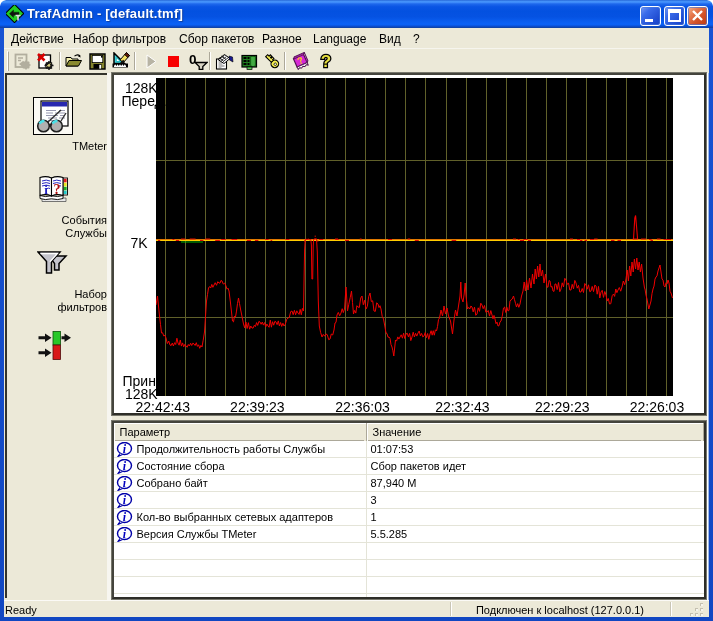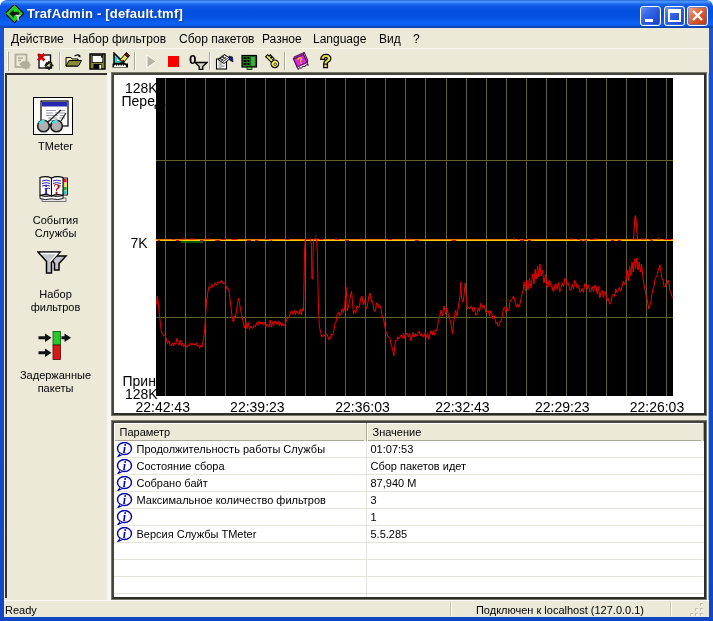--- a/index.html
+++ b/index.html
@@ -14,21 +14,21 @@
 .bclose{background:linear-gradient(135deg,#f2b28e 0%,#e77b50 30%,#d2532a 60%,#bf3a10 100%)}
 
 .brd{background:linear-gradient(180deg,#1853d3,#1147c2)}
 
 #menubar{left:4px;top:28px;width:705px;height:20px;background:#ece9d8;font-size:12px}
 #menubar span{position:absolute;top:4px}
 #toolbar{left:4px;top:48px;width:705px;height:25px;background:#ece9d8;border-top:1px solid #f6f5ee}
 #content{left:4px;top:73px;width:703px;height:527px;background:#ece9d8}
 
 #sidebar{left:0px;top:0px;width:103px;height:527px;background:#ece9d8;font-size:11px}
-.sblabel{position:absolute;width:103px;text-align:center;color:#000;line-height:13px}
+.sblabel{position:absolute;width:103px;text-align:right;color:#000;line-height:13px}
 
 .panel{position:absolute;background:#fff;border:2px solid #33332c;border-color:#44443c #2e2e28 #2e2e28 #44443c;box-shadow:0 0 0 1px #77776c}
 #chartpanel{left:107.5px;top:0px;width:594px;height:341.5px}
 #tablepanel{left:107.5px;top:347.5px;width:594px;height:178.5px}
 #plot{position:absolute;left:42.5px;top:3px;width:517px;height:318px;background:#000}
 .clab{position:absolute;font-size:14px;color:#000;white-space:nowrap}
 
 #thead{position:absolute;left:0;top:0;width:590px;height:18px;background:#ece9d8;font-size:11px}
 .hcell{position:absolute;top:0;height:18px;border-right:1px solid #aca899;box-shadow:inset 1px 1px 0 #fff,inset -2px 0 0 #ece9d8,inset 0 -1px 0 #aca899;padding:3px 0 0 6px}
 .trow{position:absolute;left:0;width:590px;height:17px;font-size:11px;border-bottom:1px solid #e4e4d8}
@@ -209,21 +209,20 @@
 <div class="sblabel" style="top:215px">Набор<br>фильтров</div>
 <svg class="abs" style="left:34px;top:258px" width="34" height="29" viewBox="0 0 34 29">
  <rect x="15" y="0.5" width="7.5" height="13.5" fill="#28c828" stroke="#0a500a" stroke-width=".8"></rect>
  <rect x="15" y="14" width="7.5" height="14.5" fill="#d81818" stroke="#500a0a" stroke-width=".8"></rect>
  <g fill="#111">
   <path d="M0.5 5.3 h6.5 v-2.8 l6.5 4.3 -6.5 4.3 v-2.8 h-6.5 z"></path>
   <path d="M23.5 5.3 h3 v-2.8 l6.5 4.3 -6.5 4.3 v-2.8 h-3 z"></path>
   <path d="M0.5 20.3 h6.5 v-2.8 l6.5 4.3 -6.5 4.3 v-2.8 h-6.5 z"></path>
  </g>
 </svg>
-<div class="sblabel" style="top:296px">Задержанные<br>пакеты</div>
 </div>
   <div class="abs" style="left:103px;top:0;width:4.5px;height:527px;background:#f7f6f0"></div>
   <div class="abs" style="left:1px;top:0px;width:102px;height:1.5px;background:#33332c"></div>
   <div class="abs" style="left:1px;top:0px;width:1.5px;height:524.5px;background:#33332c"></div>
   <div id="chartpanel" class="panel">
     <div id="plot">
           <svg width="517" height="318" viewBox="156 78 517 318" style="position:absolute;left:0;top:0" shape-rendering="crispEdges">
 <path d="M165.4 78V396M185.4 78V396M205.5 78V396M225.5 78V396M245.6 78V396M265.6 78V396M285.6 78V396M305.7 78V396M325.7 78V396M345.8 78V396M365.8 78V396M385.8 78V396M405.9 78V396M425.9 78V396M446.0 78V396M466.0 78V396M486.0 78V396M506.1 78V396M526.1 78V396M546.2 78V396M566.2 78V396M586.2 78V396M606.3 78V396M626.3 78V396M646.4 78V396M666.4 78V396" stroke="#60602a" stroke-width="1" fill="none"></path>
 <path d="M 156 160.5H672.5M 156 317.5H672.5" stroke="#60602a" stroke-width="1" fill="none"></path>
 <rect x="156" y="239" width="516.5" height="1" fill="#e07800"></rect>
@@ -281,29 +280,29 @@
           </svg>
           <span class="tname">Собрано байт</span>
           <span class="tval">87,940 M</span>
         </div>
 <div class="trow" style="top:69px">
           <svg class="iicon" viewBox="0 0 17 15">
             <ellipse cx="8.5" cy="6.5" rx="7" ry="6" fill="#fff" stroke="#0000a8" stroke-width="1.4"></ellipse>
             <path d="M4 11.5 L2 14.5 L6.5 12.4" fill="#fff" stroke="#0000a8" stroke-width="1.1"></path>
             <text x="8.5" y="10.8" font-size="12" font-weight="bold" font-style="italic" text-anchor="middle" fill="#0000c0" font-family="Liberation Serif,serif">i</text>
           </svg>
-          <span class="tname">Максимальное количество фильтров</span>
           <span class="tval">3</span>
         </div>
 <div class="trow" style="top:86px">
           <svg class="iicon" viewBox="0 0 17 15">
             <ellipse cx="8.5" cy="6.5" rx="7" ry="6" fill="#fff" stroke="#0000a8" stroke-width="1.4"></ellipse>
             <path d="M4 11.5 L2 14.5 L6.5 12.4" fill="#fff" stroke="#0000a8" stroke-width="1.1"></path>
             <text x="8.5" y="10.8" font-size="12" font-weight="bold" font-style="italic" text-anchor="middle" fill="#0000c0" font-family="Liberation Serif,serif">i</text>
           </svg>
+          <span class="tname">Кол-во выбранных сетевых адаптеров</span>
           <span class="tval">1</span>
         </div>
 <div class="trow" style="top:103px">
           <svg class="iicon" viewBox="0 0 17 15">
             <ellipse cx="8.5" cy="6.5" rx="7" ry="6" fill="#fff" stroke="#0000a8" stroke-width="1.4"></ellipse>
             <path d="M4 11.5 L2 14.5 L6.5 12.4" fill="#fff" stroke="#0000a8" stroke-width="1.1"></path>
             <text x="8.5" y="10.8" font-size="12" font-weight="bold" font-style="italic" text-anchor="middle" fill="#0000c0" font-family="Liberation Serif,serif">i</text>
           </svg>
           <span class="tname">Версия Службы TMeter</span>
           <span class="tval">5.5.285</span>

